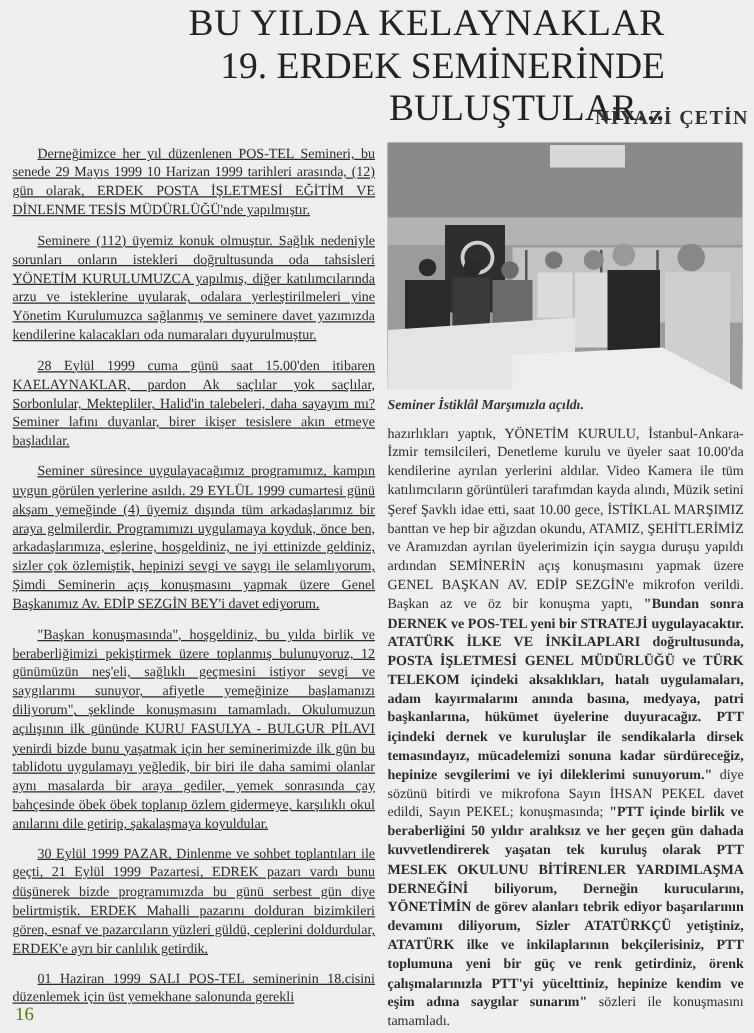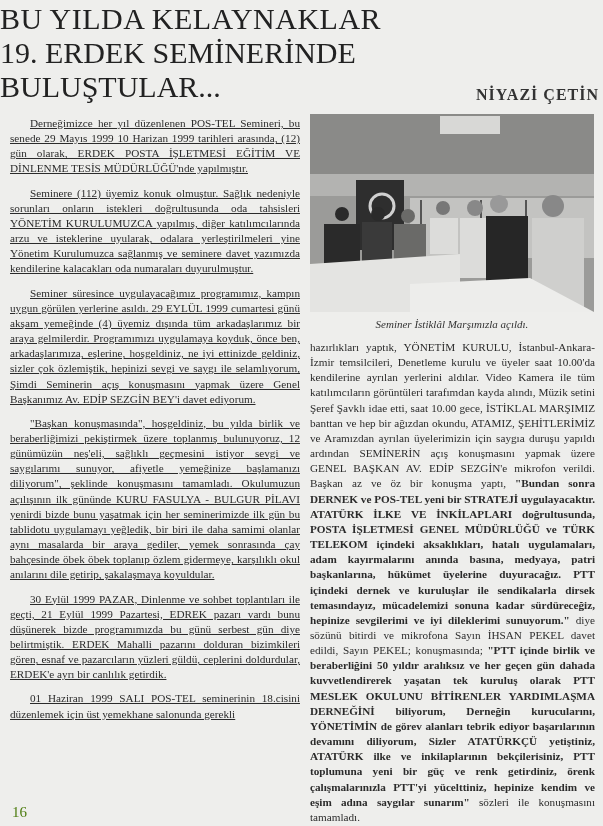--- a/index.html
+++ b/index.html
@@ -4,22 +4,22 @@
 <style>
   html, body { margin:0; padding:0; }
   body {
     width:603px; height:826px; overflow:hidden;
     background:#eeeeec;
     font-family:"Liberation Serif", serif;
     color:#2a2a2a;
     position:relative;
   }
   .title {
-    position:absolute; left:0; top:2px; width:516px;
-    text-align:left; color:#222;
+    position:absolute; left:16px; top:2px; width:516px;
+    text-align:right; color:#222;
     font-family:"Liberation Serif", serif;
     font-weight:normal;
     line-height:34px;
     margin:0;
   }
   .title .l1 { display:block; font-size:30px; letter-spacing:0.5px; }
   .title .l2 { display:block; font-size:30px; letter-spacing:0px; }
   .author {
     position:absolute; right:4px; top:86px;
     font-size:16px; font-weight:bold; letter-spacing:1px; color:#333;
@@ -32,39 +32,40 @@
   .col p.noindent { text-indent:0; }
   .left { left:10px; top:116px; width:290px;text-decoration:underline; }
   .right { left:310px; top:340px; width:285px; }
   .photo {
     position:absolute; left:310px; top:114px; width:284px; height:198px;
     background:linear-gradient(180deg,#8c8c8a 0%,#a7a7a5 30%,#9a9a98 55%,#6d6d6b 80%,#cfcfcd 100%);
     overflow:hidden;
   }
   .caption {
     position:absolute; left:310px; top:318px; width:284px;
-    text-align:center; font-size:11px; font-weight:normal; font-style:italic; color:#333;
+    text-align:left; font-size:11px; font-weight:bold; font-style:italic; color:#333;
   }
   .pagenum {
     position:absolute; left:12px; top:804px; font-size:15px; color:#4d7c0f;
   }
   b { font-weight:bold; }
 </style>
 </head>
 <body>
 
 <h1 class="title">
   <span class="l1">BU YILDA  KELAYNAKLAR</span>
   <span class="l2">19. ERDEK SEMİNERİNDE BULUŞTULAR...</span>
 </h1>
 <div class="author">NİYAZİ ÇETİN</div>
 
 <div class="col left">
   <p>Derneğimizce her yıl düzenlenen POS-TEL Semineri, bu senede 29 Mayıs 1999 10 Harizan 1999 tarihleri arasında, (12) gün olarak, ERDEK POSTA İŞLETMESİ EĞİTİM VE DİNLENME TESİS MÜDÜRLÜĞÜ'nde yapılmıştır.</p>
   <p>Seminere (112) üyemiz konuk olmuştur. Sağlık nedeniyle sorunları onların istekleri doğrultusunda oda tahsisleri YÖNETİM KURULUMUZCA yapılmış, diğer katılımcılarında arzu ve isteklerine uyularak, odalara yerleştirilmeleri yine Yönetim Kurulumuzca sağlanmış ve seminere davet yazımızda kendilerine kalacakları oda numaraları duyurulmuştur.</p>
+  <p>28 Eylül 1999 cuma günü saat 15.00'den itibaren KAELAYNAKLAR, pardon Ak saçlılar yok saçlılar, Sorbonlular, Mektepliler, Halid'in talebeleri, daha sayayım mı? Seminer lafını duyanlar, birer ikişer tesislere akın etmeye başladılar.</p>
   <p>Seminer süresince uygulayacağımız programımız, kampın uygun görülen yerlerine asıldı. 29 EYLÜL 1999 cumartesi günü akşam yemeğinde (4) üyemiz dışında tüm arkadaşlarımız bir araya gelmilerdir. Programımızı uygulamaya koyduk, önce ben, arkadaşlarımıza, eşlerine, hoşgeldiniz, ne iyi ettinizde geldiniz, sizler çok özlemiştik, hepinizi sevgi ve saygı ile selamlıyorum, Şimdi Seminerin açış konuşmasını yapmak üzere Genel Başkanımız Av. EDİP SEZGİN BEY'i davet ediyorum.</p>
   <p>"Başkan konuşmasında", hoşgeldiniz, bu yılda birlik ve beraberliğimizi pekiştirmek üzere toplanmış bulunuyoruz, 12 günümüzün neş'eli, sağlıklı geçmesini istiyor sevgi ve saygılarımı sunuyor, afiyetle yemeğinize başlamanızı diliyorum", şeklinde konuşmasını tamamladı. Okulumuzun açılışının ilk gününde KURU FASULYA - BULGUR PİLAVI yenirdi bizde bunu yaşatmak için her seminerimizde ilk gün bu tablidotu uygulamayı yeğledik, bir biri ile daha samimi olanlar aynı masalarda bir araya gediler, yemek sonrasında çay bahçesinde öbek öbek toplanıp özlem gidermeye, karşılıklı okul anılarını dile getirip, şakalaşmaya koyuldular.</p>
   <p>30 Eylül 1999 PAZAR, Dinlenme ve sohbet toplantıları ile geçti, 21 Eylül 1999 Pazartesi, EDREK pazarı vardı bunu düşünerek bizde programımızda bu günü serbest gün diye belirtmiştik. ERDEK Mahalli pazarını dolduran bizimkileri gören, esnaf ve pazarcıların yüzleri güldü, ceplerini doldurdular, ERDEK'e ayrı bir canlılık getirdik.</p>
   <p>01 Haziran 1999 SALI POS-TEL seminerinin 18.cisini düzenlemek için üst yemekhane salonunda gerekli</p>
 </div>
 
 <div class="photo">
   <svg width="284" height="198" viewBox="0 0 284 198">
     <rect x="0" y="0" width="284" height="198" fill="#9b9b99"></rect>
     <rect x="0" y="0" width="284" height="60" fill="#8a8a88"></rect>

